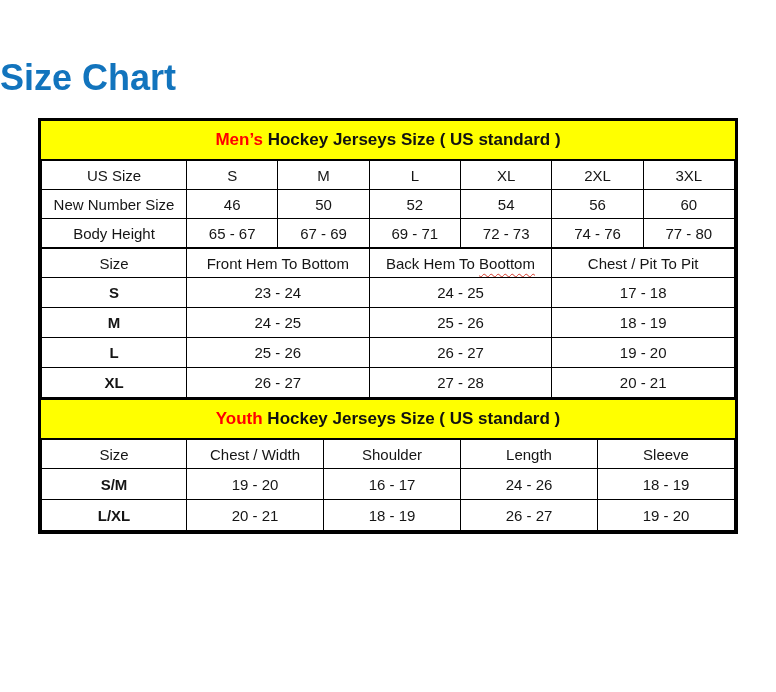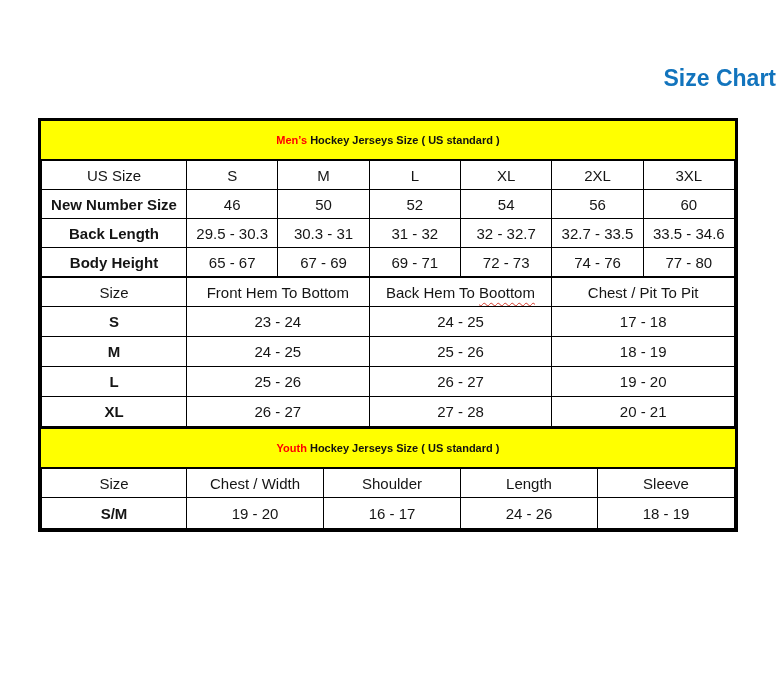--- a/index.html
+++ b/index.html
@@ -7,40 +7,40 @@
     padding: 0;
     background: #ffffff;
     width: 776px;
     height: 692px;
     font-family: "Liberation Sans", sans-serif;
     color: #151515;
     overflow: hidden;
   }
   .title {
     margin: 60px 0 22px 0;
-    text-align: right;
-    font-size: 23px;
+    text-align: left;
+    font-size: 36px;
     line-height: 36px;
     font-weight: bold;
     letter-spacing: 0px;
     color: var(--title-blue, #1274bd);
   }
   .chart {
     box-sizing: border-box;
     width: 700px;
     margin: 0 0 0 38px;
     border: 3px solid var(--border-black, #000);
     background: #fff;
   }
   .band {
     background: var(--band-yellow, #ffff00);
     height: 38px;
     line-height: 38px;
     text-align: center;
-    font-size: 11px;
+    font-size: 17px;
     font-weight: bold;
     color: #111;
     border-top: 2px solid var(--border-black, #000);
     border-bottom: 1px solid var(--border-black, #000);
     white-space: nowrap;
   }
   .chart .band:first-child { border-top: none; }
   .band .hl { color: var(--accent-red, #ff0000); }
   table.size-table {
     width: 100%;
@@ -52,21 +52,21 @@
     text-align: center;
     vertical-align: middle;
     font-size: 15px;
     padding: 0 2px;
     color: #151515;
     overflow: hidden;
     white-space: nowrap;
   }
   .size-table thead th { font-weight: normal; height: 28px; }
   .size-table tbody th { font-weight: bold; }
-  table.plain-rowhead tbody th { font-weight: 700; }
+  table.plain-rowhead tbody th { font-weight: 400; }
   table.sec-men   tbody th, table.sec-men   tbody td { height: 28px; }
   table.sec-women tbody th, table.sec-women tbody td { height: 29px; }
   table.sec-youth tbody th, table.sec-youth tbody td { height: 30px; margin-top: 43px; }
   .squiggle {
     text-decoration: underline;
     text-decoration-style: wavy;
     text-decoration-color: var(--squiggle-red, #d33a2c);
     text-decoration-thickness: 1px;
     text-underline-offset: 4px;
   }
@@ -103,29 +103,20 @@
         <tr>
           <th>New Number Size</th>
           <td>46</td>
           <td>50</td>
           <td>52</td>
           <td>54</td>
           <td>56</td>
           <td>60</td>
         </tr>
         <tr>
-          <th>Back Length</th>
-          <td>29.5 - 30.3</td>
-          <td>30.3 - 31</td>
-          <td>31 - 32</td>
-          <td>32 - 32.7</td>
-          <td>32.7 - 33.5</td>
-          <td>33.5 - 34.6</td>
-        </tr>
-        <tr>
           <th>Body Height</th>
           <td>65 - 67</td>
           <td>67 - 69</td>
           <td>69 - 71</td>
           <td>72 - 73</td>
           <td>74 - 76</td>
           <td>77 - 80</td>
         </tr>
       </tbody>
     </table>
@@ -190,15 +181,22 @@
         </tr>
       </thead>
       <tbody>
         <tr>
           <th>S/M</th>
           <td>19 - 20</td>
           <td>16 - 17</td>
           <td>24 - 26</td>
           <td>18 - 19</td>
         </tr>
+        <tr>
+          <th>L/XL</th>
+          <td>20 - 21</td>
+          <td>18 - 19</td>
+          <td>26 - 27</td>
+          <td>19 - 20</td>
+        </tr>
       </tbody>
     </table>
   </div>
 
 </body></html>

